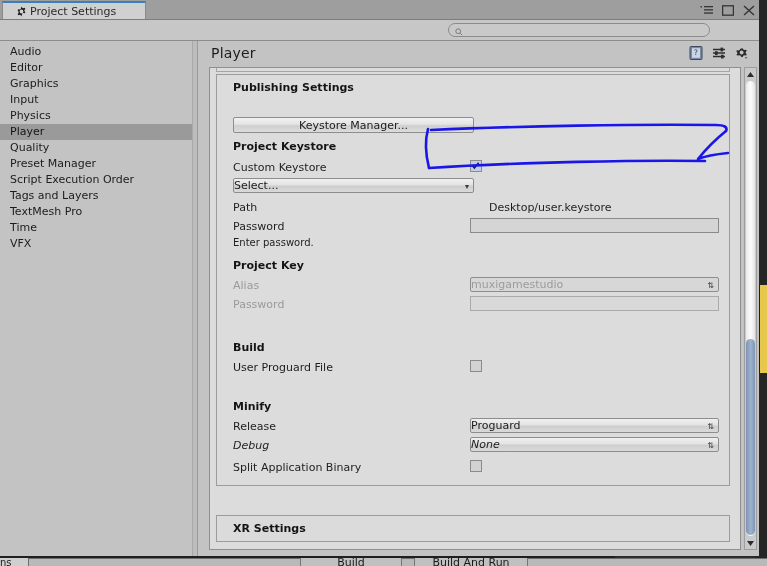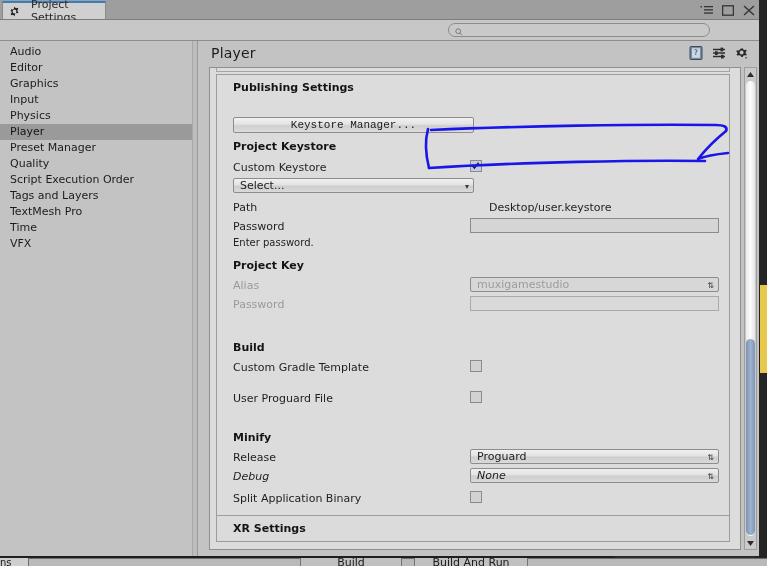--- a/index.html
+++ b/index.html
@@ -43,26 +43,26 @@
     background:#c3c3c3;
   }
 
   
   .titlebar{
     position:absolute;left:0;top:0;width:759px;height:19px;
     background:#9e9e9e;
     border-bottom:1px solid #7d7d7d;
   }
   .tab{
-    position:absolute;left:2px;top:1px;width:104px;height:18px;
+    position:absolute;left:2px;top:1px;width:144px;height:18px;
     background:#d0d0d0;
     border-top:2px solid #3a7ebf;
     border-left:1px solid #8a8a8a;border-right:1px solid #8a8a8a;
     box-sizing:border-box;
-    display:flex;align-items:center;gap:11px;padding-left:6px;
+    display:flex;align-items:center;gap:3px;padding-left:13px;
     font-size:11px;color:#2a2a2a;
   }
   .gear-tab{width:11px;height:11px;flex:0 0 auto;}
   .winbtns{position:absolute;right:4px;top:1px;height:18px;display:flex;align-items:center;gap:9px;}
   .wb{font-size:11px;color:#343434;line-height:1;cursor:default;}
   .wb svg{display:block;}
 
   
   .searchrow{
     position:absolute;left:0;top:20px;width:759px;height:20px;
@@ -144,21 +144,21 @@
     background:#d2d2d2;border:1px solid #8b8b8b;box-sizing:border-box;
   }
   .chk.on{background:#c2cfe0;}
   .chk.on svg{display:block;}
   .chk svg{display:none;margin:0;}
 
   .dd{
     position:absolute;height:15px;
     background:linear-gradient(to bottom,#f0f0f0 0%,#e2e2e2 48%,#cdcdcd 52%,#dadada 100%);
     border:1px solid #8d8d8d;border-radius:2px;box-sizing:border-box;
-    font-size:11px;color:#1c1c1c;line-height:14px;padding-left:6px;cursor:default;
+    font-size:11px;color:#1c1c1c;line-height:14px;padding-left:0;cursor:default;
   }
   .dd.dim{color:#9c9c9c;background:#d7d7d7;}
   .dd .arr{position:absolute;right:4px;top:0;font-size:8px;line-height:15px;color:#3a3a3a;}
   .dd-select{left:16px;top:0;width:241px;}
   .dd-wide{left:253px;top:0;width:249px;}
 
   .txtfield{
     position:absolute;left:253px;top:0;width:249px;height:15px;
     background:#d5d5d5;border:1px solid #8b8b8b;box-sizing:border-box;
   }
@@ -249,22 +249,22 @@
     </div>
 
     <div class="sidebar">
       <div id="side-list">
           <div class="side-item">Audio</div>
           <div class="side-item">Editor</div>
           <div class="side-item">Graphics</div>
           <div class="side-item">Input</div>
           <div class="side-item">Physics</div>
           <div class="side-item sel">Player</div>
+          <div class="side-item">Quality</div>
           <div class="side-item">Preset Manager</div>
-          <div class="side-item">Quality</div>
           <div class="side-item">Script Execution Order</div>
           <div class="side-item">Tags and Layers</div>
           <div class="side-item">TextMesh Pro</div>
           <div class="side-item">Time</div>
           <div class="side-item">VFX</div>
         </div>
       <div class="side-sb"></div>
     </div>
 
     <div class="panel">
@@ -294,21 +294,21 @@
         </span>
       </div>
 
       <div class="scrollarea">
         <div class="cutbox"></div>
 
         <div class="group">
 
           <div class="hdr sec-title">Publishing Settings</div>
 
-          <div class="row" style="height:20px;font-family:Liberation Mono, monospace;">
+          <div class="row" style="height:20px;">
             <div class="btn">Keystore Manager...</div>
           </div>
 
           <div class="hdr" style="padding-left:16px;margin:3px 0 6px 0;">Project Keystore</div>
 
           <div class="row">
             <span class="lbl">Custom Keystore</span>
             <span class="chk on">
               <svg viewBox="0 0 12 12" width="10" height="10" style="display: block;">
                   <path d="M1.5 5.5l2.6 3 5-6.4" stroke="#1a1a3c" stroke-width="1.9" fill="none"></path>
@@ -345,26 +345,20 @@
             </div>
           </div>
 
           <div class="row">
             <span class="lbl dim">Password</span>
             <span class="txtfield dim"></span>
           </div>
 
           <div class="hdr sub-title" style="margin-top:26px;">Build</div>
 
-          <div class="row" style="height:31px;">
-            <span class="lbl">Custom Gradle Template</span>
-            <span class="chk">
-              
-            </span>
-          </div>
 
           <div class="row" style="height:27px;">
             <span class="lbl">User Proguard File</span>
             <span class="chk">
               
             </span>
           </div>
 
           <div class="hdr sub-title" style="margin-top:14px;">Minify</div>
 

